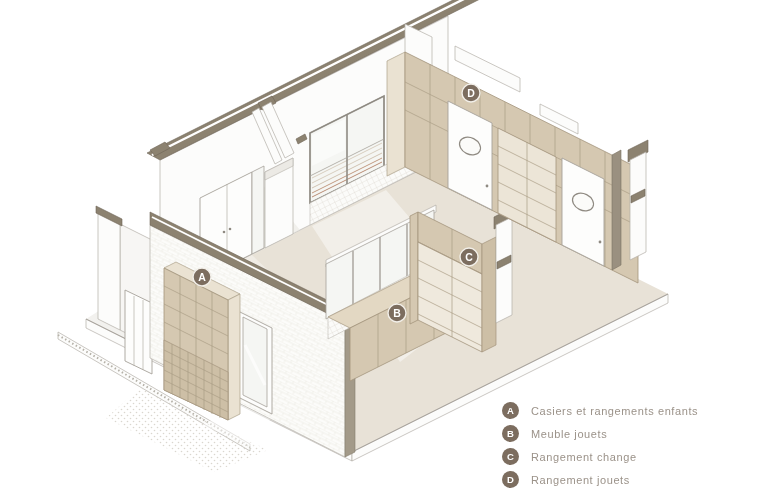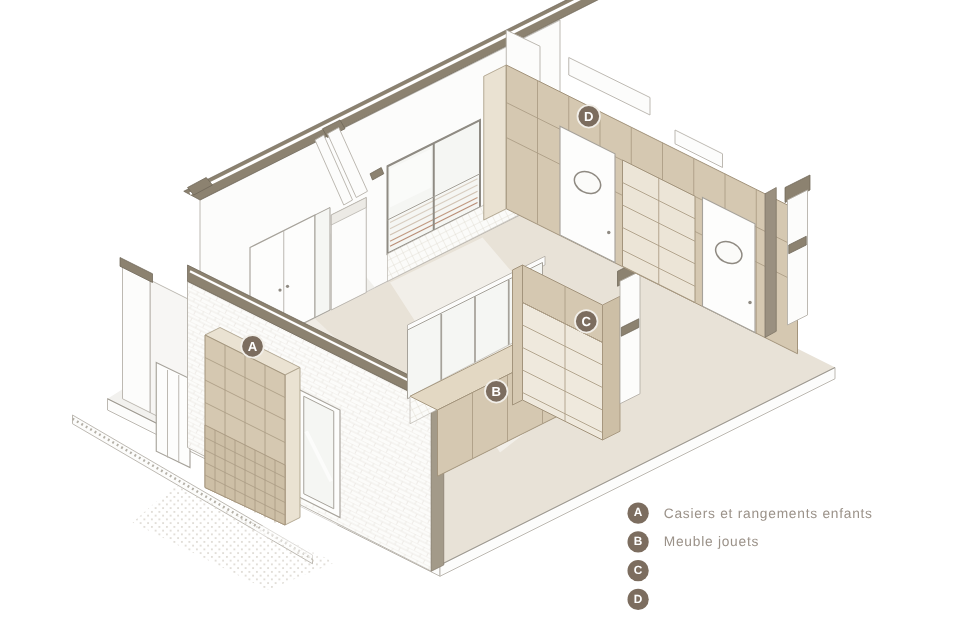--- a/index.html
+++ b/index.html
@@ -271,17 +271,19 @@
   <div class="legend-row">
     <div class="legend-dot">A</div>
     <div class="legend-label">Casiers et rangements enfants</div>
   </div>
   <div class="legend-row">
     <div class="legend-dot">B</div>
     <div class="legend-label">Meuble jouets</div>
   </div>
   <div class="legend-row">
     <div class="legend-dot">C</div>
+    <div class="legend-label">Rangement change</div>
   </div>
   <div class="legend-row">
     <div class="legend-dot">D</div>
+    <div class="legend-label">Rangement jouets</div>
   </div>
 </div>
 
 </body></html>

